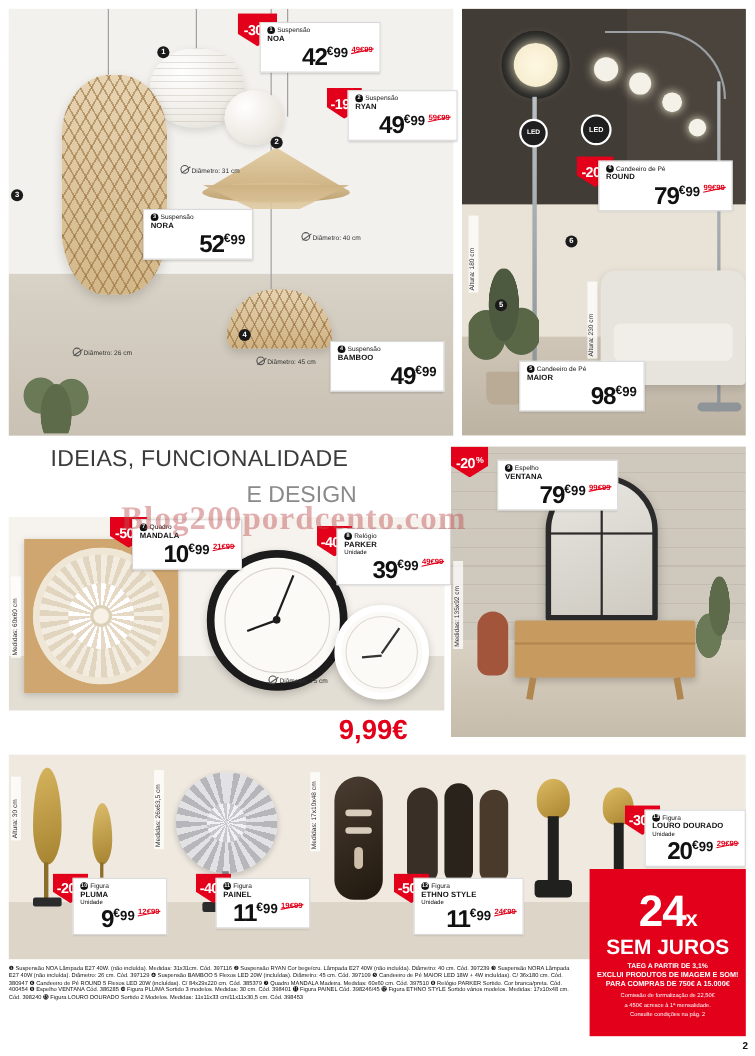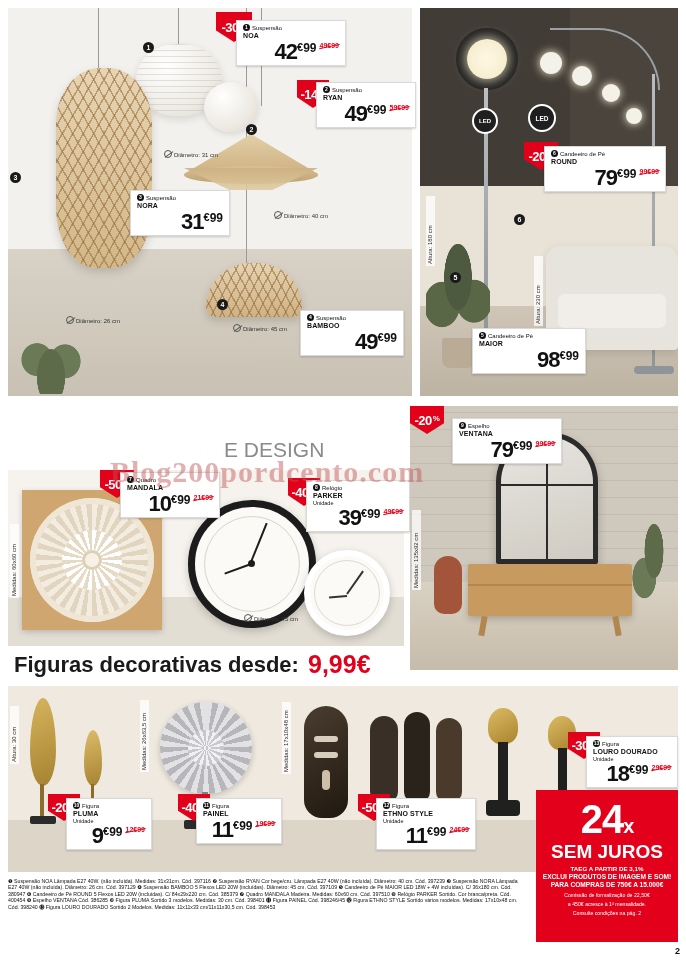--- a/index.html
+++ b/index.html
@@ -100,21 +100,21 @@
 
   
   .legal{
     position:absolute; left:8px; top:878px; width:520px;
     font-size:5.2px; line-height:6.4px; color:#111;
   }
 
   
   .promo{
     position:absolute; left:536px; top:790px; width:142px; height:152px;
-    background:#e2001a; color:#fff; text-align:center; padding-top:12px;
+    background:#e2001a; color:#fff; text-align:center; padding-top:22px;
   }
   .promo .big{ font-size:40px; font-weight:bold; line-height:34px; letter-spacing:-1px;}
   .promo .big small{ font-size:20px; }
   .promo .sem{ font-size:19px; font-weight:bold; line-height:18px;}
   .promo .l1{ font-size:6.2px; font-weight:bold; margin-top:4px; line-height:7.5px;}
   .promo .l2{ font-size:6.6px; font-weight:bold; line-height:8px;}
   .promo .l3{ font-size:5.2px; line-height:6.4px; margin-top:3px;}
   .pagenum{
     position:absolute; right:6px; bottom:4px; font-size:9px; font-weight:bold; color:#111;
   }
@@ -206,39 +206,39 @@
     <div class="name">NOA</div>
     <div class="price">
       <span class="int">42</span>
       <span class="eur">€</span>
         <span class="cent">99</span>
       <span class="old">49€99</span>
     </div>
   </div>
 
   <div class="discount" style="left:297px;top:80px;width:32px;height:28px;">
-    <span>-14</span>
+    <span>-19</span>
       <span class="pct">%</span>
   </div>
   <div class="tag" style="left:316px;top:82px;width:100px;">
     <div class="cat"><span class="bullet">2</span><span>Suspensão</span></div>
     <div class="name">RYAN</div>
     <div class="price">
       <span class="int">49</span>
       <span class="eur">€</span>
         <span class="cent">99</span>
       <span class="old">59€99</span>
     </div>
   </div>
 
   <div class="tag" style="left:130px;top:190px;width:100px;">
     <div class="cat"><span class="bullet">3</span><span>Suspensão</span></div>
     <div class="name">NORA</div>
     <div class="price">
-      <span class="int">31</span>
+      <span class="int">52</span>
       <span class="eur">€</span>
         <span class="cent">99</span>
     </div>
   </div>
 
   <div class="tag" style="left:300px;top:310px;width:104px;">
     <div class="cat"><span class="bullet">4</span><span>Suspensão</span></div>
     <div class="name">BAMBOO</div>
     <div class="price">
       <span class="int">49</span>
@@ -323,20 +323,21 @@
   <div class="tag" style="left:472px;top:328px;width:114px;">
     <div class="cat"><span class="bullet">5</span><span>Candeeiro de Pé</span></div>
     <div class="name">MAIOR</div>
     <div class="price">
       <span class="int">98</span>
       <span class="eur">€</span>
         <span class="cent">99</span>
     </div>
   </div>
 
+  <div class="heading1" style="left:46px;top:406px;">IDEIAS, FUNCIONALIDADE</div>
   <div class="heading2" style="left:224px;top:438px;">E DESIGN</div>
 
   <div class="photo" style="left:8px;top:470px;width:396px;height:176px;background:#f4f1ec;">
     <div style="position:absolute;left:0;top:0;width:100%;height:100%;background:linear-gradient(180deg,#f6f3ee 0 72%,#e3ded4 72% 100%);"></div>
 
     <div style="position:absolute;left:14px;top:20px;width:140px;height:140px;background:#cfa66f;
                 box-shadow:0 2px 6px rgba(0,0,0,.18);"></div>
     <div style="position:absolute;left:22px;top:28px;width:124px;height:124px;border-radius:50%;
                 background:
                   repeating-conic-gradient(from 0deg,#f3ece0 0 6deg,#e2d5c0 6deg 12deg);
@@ -436,21 +437,20 @@
     <div class="cat"><span class="bullet">9</span><span>Espelho</span></div>
     <div class="name">VENTANA</div>
     <div class="price">
       <span class="int">79</span>
       <span class="eur">€</span>
         <span class="cent">99</span>
       <span class="old">99€99</span>
     </div>
   </div>
 
-  <div class="figTitle" style="left:14px;top:652px;">Figuras decorativas desde:</div>
   <div class="figPrice" style="left:308px;top:650px;">9,99€</div>
 
   <div class="photo" style="left:8px;top:686px;width:670px;height:186px;background:linear-gradient(180deg,#efe9e0 0 72%,#ddd5c8 72% 100%);">
 
     <div style="position:absolute;left:22px;top:12px;width:26px;height:88px;border-radius:50% 50% 50% 50%/60% 60% 40% 40%;
                 background:linear-gradient(160deg,#d6b45e,#a5822f);"></div>
     <div style="position:absolute;left:32px;top:98px;width:4px;height:34px;background:#8b6e29;"></div>
     <div style="position:absolute;left:22px;top:130px;width:26px;height:8px;background:#2b2b2b;border-radius:2px;"></div>
     <div style="position:absolute;left:76px;top:44px;width:18px;height:56px;border-radius:50%/60% 60% 40% 40%;
                 background:linear-gradient(160deg,#dcbc6b,#a5822f);"></div>
@@ -497,21 +497,21 @@
 
   <div class="discount" style="left:568px;top:732px;width:32px;height:27px;">
     <span>-30</span>
       <span class="pct">%</span>
   </div>
   <div class="tag" style="left:586px;top:736px;width:92px;">
     <div class="cat"><span class="bullet">13</span><span>Figura</span></div>
     <div class="name">LOURO DOURADO</div>
     <div class="unidade">Unidade</div>
     <div class="price">
-      <span class="int">18</span>
+      <span class="int">20</span>
       <span class="eur">€</span>
         <span class="cent">99</span>
       <span class="old">29€99</span>
     </div>
   </div>
 
   <div class="discount" style="left:48px;top:794px;width:32px;height:27px;">
     <span>-20</span>
       <span class="pct">%</span>
   </div>

